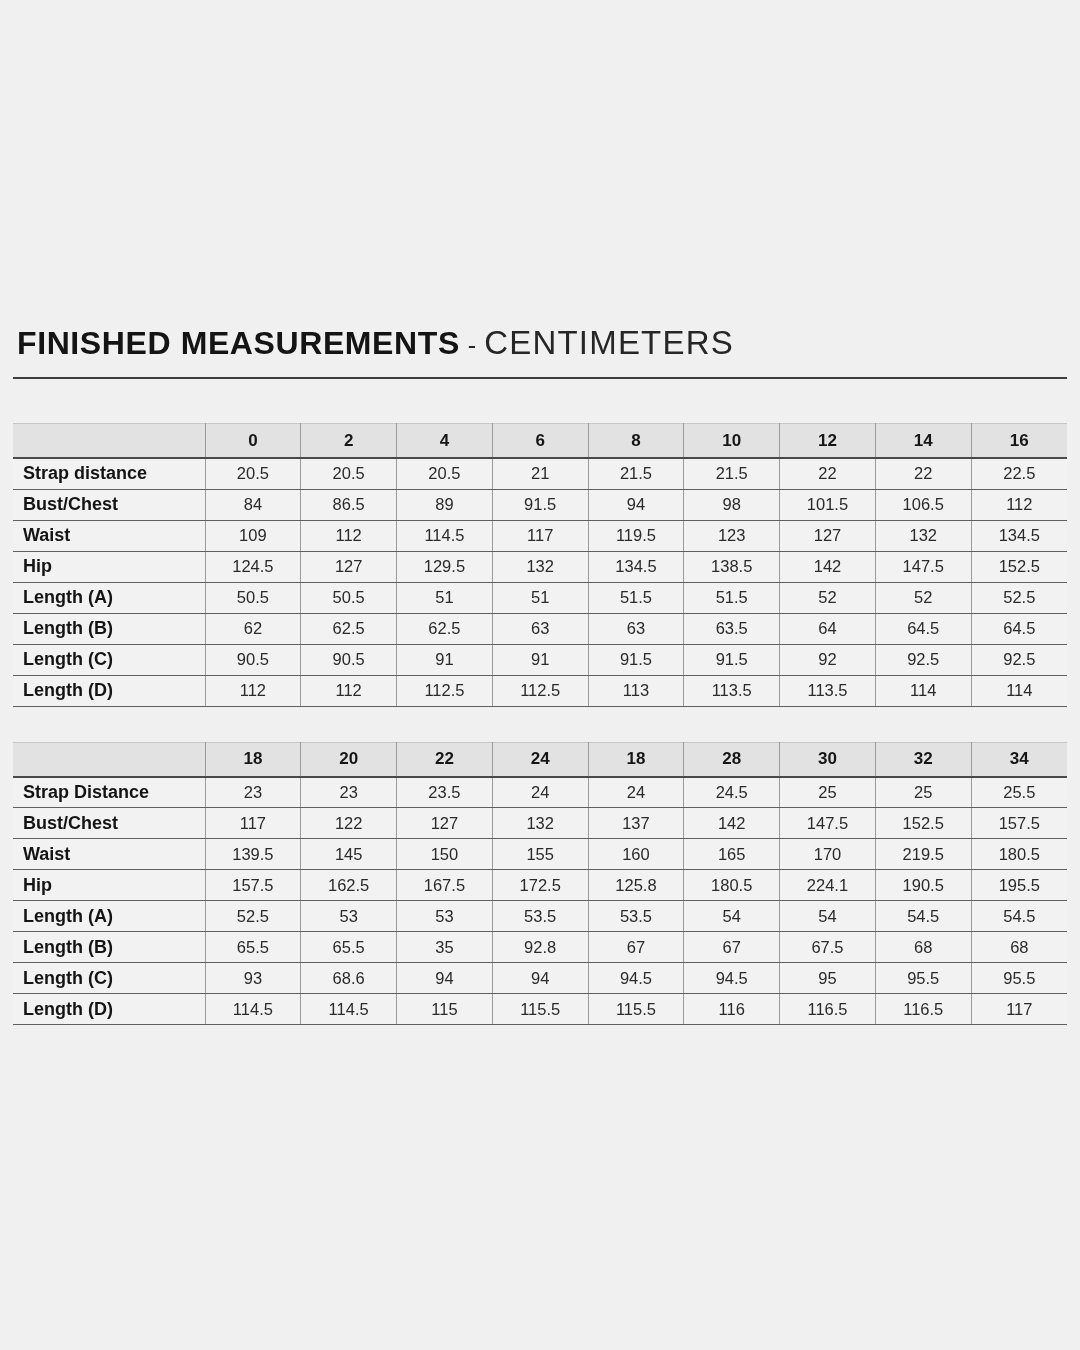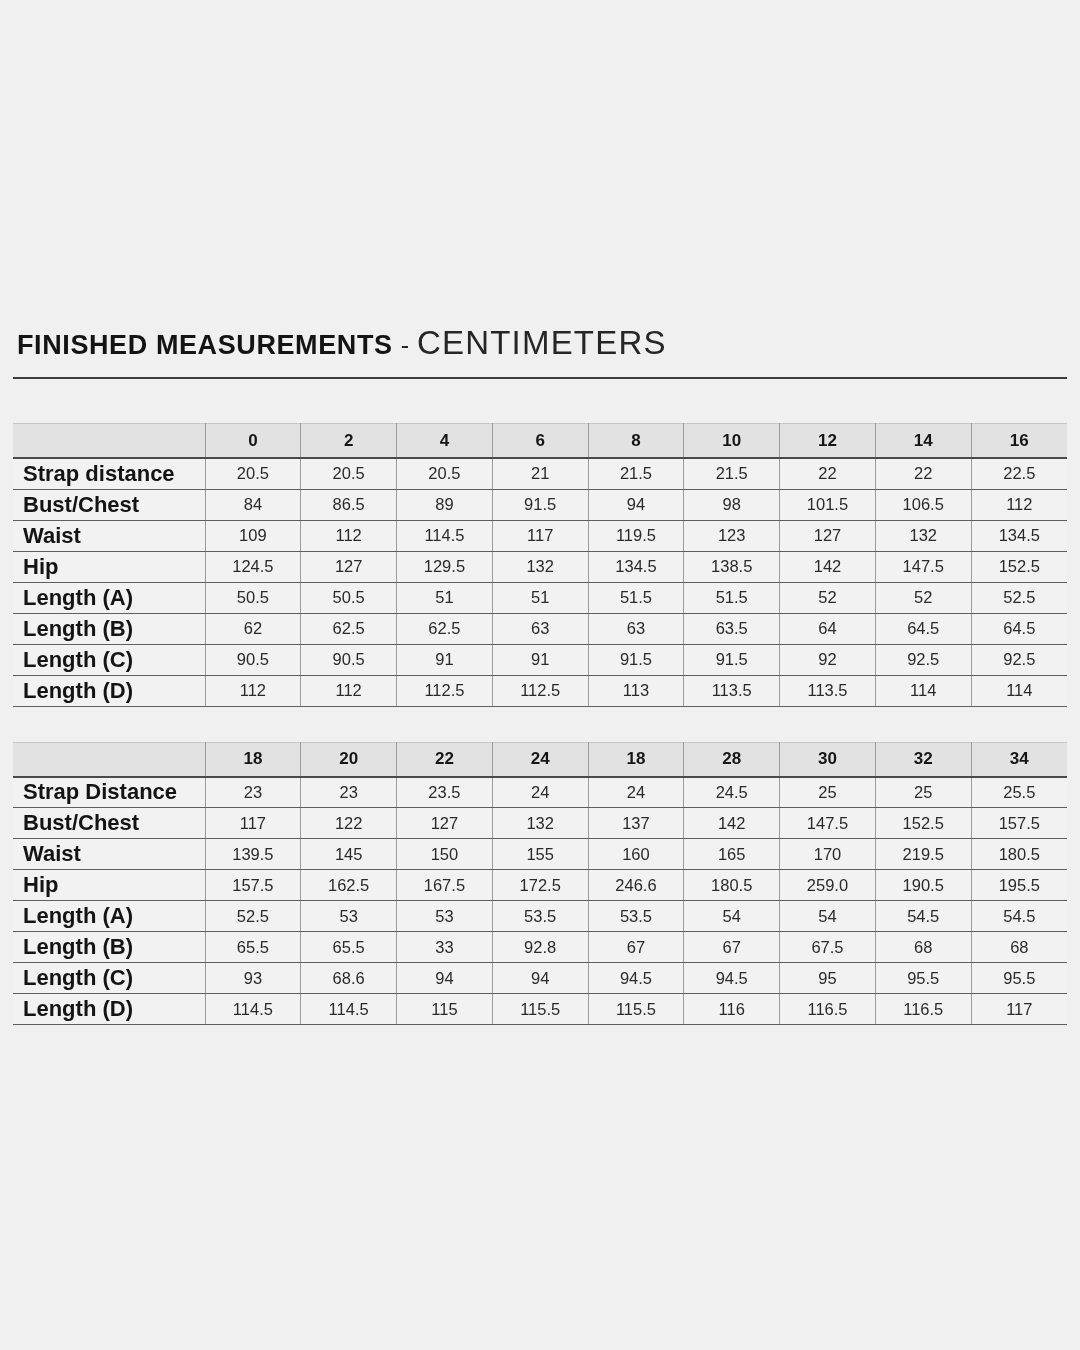--- a/index.html
+++ b/index.html
@@ -24,21 +24,21 @@
     left: 13px;
     right: 13px;
     top: 0;
   }
   .title-block {
     margin-top: 324px;
     padding-left: 4px;
     white-space: nowrap;
   }
   .title-block .t-main {
-    font-size: 27px;
+    font-size: 32px;
     font-weight: bold;
     letter-spacing: 0.6px;
     color: #141414;
   }
   .title-block .t-sep {
     font-size: 25px;
     font-weight: 400;
     color: #262626;
     margin-left: 8px;
   }
@@ -79,21 +79,21 @@
     height: 31px;
     border-bottom: 2px solid #4a4a4a;
     text-align: center;
     vertical-align: middle;
   }
   table.size-table tbody tr {
     height: 31px;
   }
   table.size-table tbody th.rowlabel {
     font-weight: bold;
-    font-size: 22px;
+    font-size: 18px;
     text-align: left;
     padding-left: 10px;
     color: #141414;
     border-bottom: 1px solid #5f5f5f;
     vertical-align: middle;
   }
   table.size-table tbody td {
     font-size: 16.5px;
     font-weight: 400;
     color: #2a2a2a;
@@ -290,43 +290,43 @@
             <td>170</td>
             <td>219.5</td>
             <td>180.5</td>
           </tr>
           <tr>
             <th class="rowlabel">Hip</th>
             <td>157.5</td>
             <td>162.5</td>
             <td>167.5</td>
             <td>172.5</td>
-            <td>246.6</td>
+            <td>125.8</td>
             <td>180.5</td>
-            <td>259.0</td>
+            <td>224.1</td>
             <td>190.5</td>
             <td>195.5</td>
           </tr>
           <tr>
             <th class="rowlabel">Length (A)</th>
             <td>52.5</td>
             <td>53</td>
             <td>53</td>
             <td>53.5</td>
             <td>53.5</td>
             <td>54</td>
             <td>54</td>
             <td>54.5</td>
             <td>54.5</td>
           </tr>
           <tr>
             <th class="rowlabel">Length (B)</th>
             <td>65.5</td>
             <td>65.5</td>
-            <td>33</td>
+            <td>35</td>
             <td>92.8</td>
             <td>67</td>
             <td>67</td>
             <td>67.5</td>
             <td>68</td>
             <td>68</td>
           </tr>
           <tr>
             <th class="rowlabel">Length (C)</th>
             <td>93</td>

